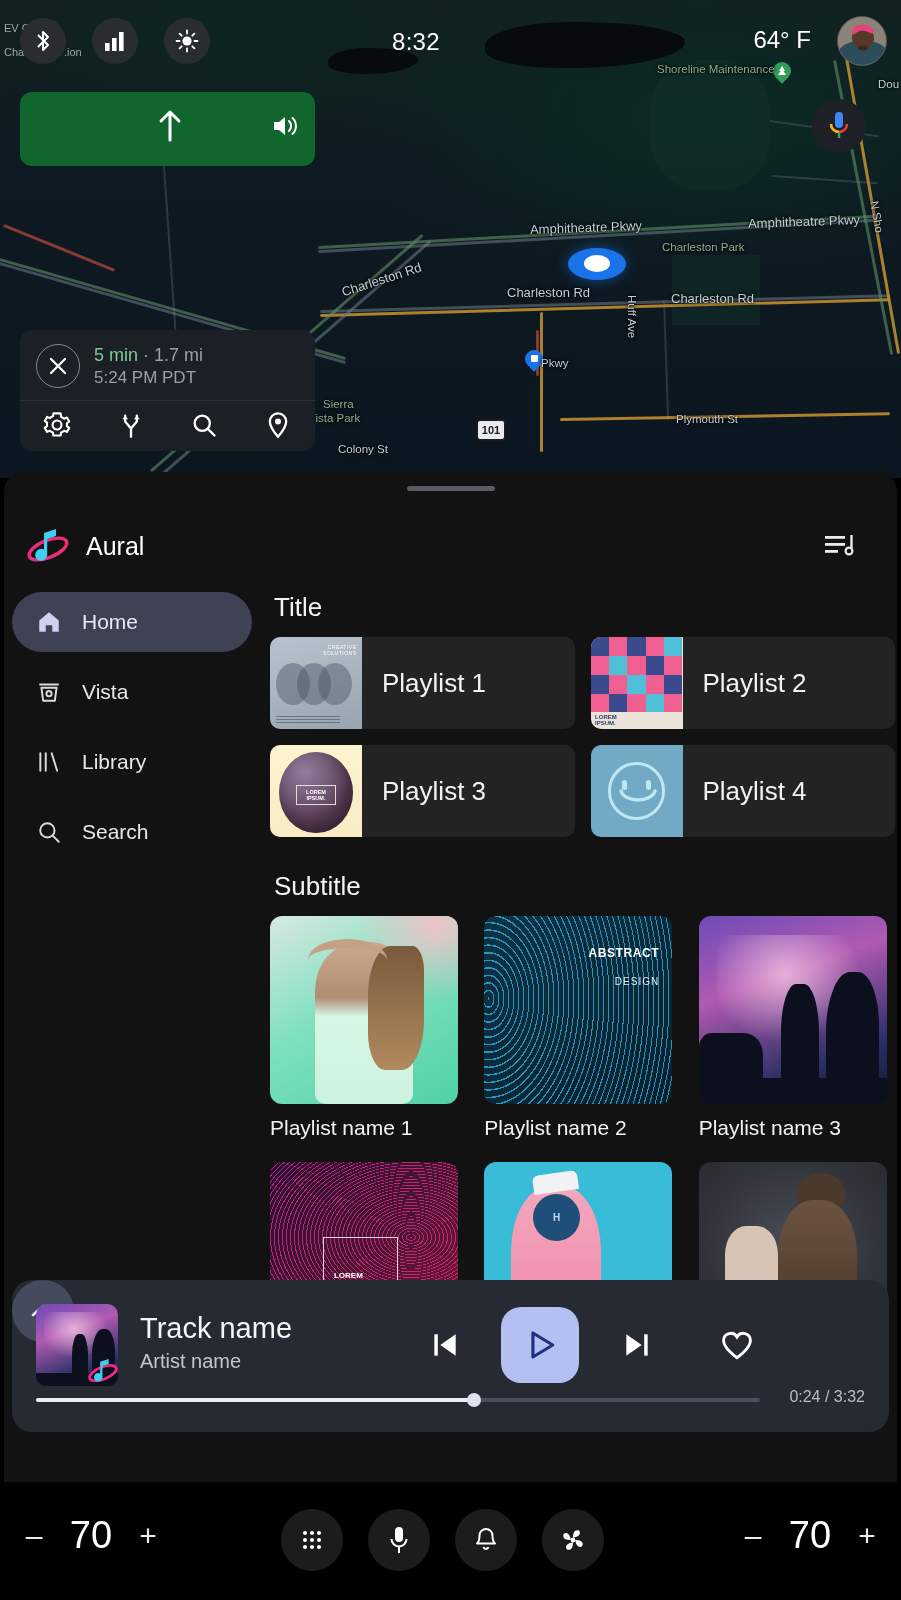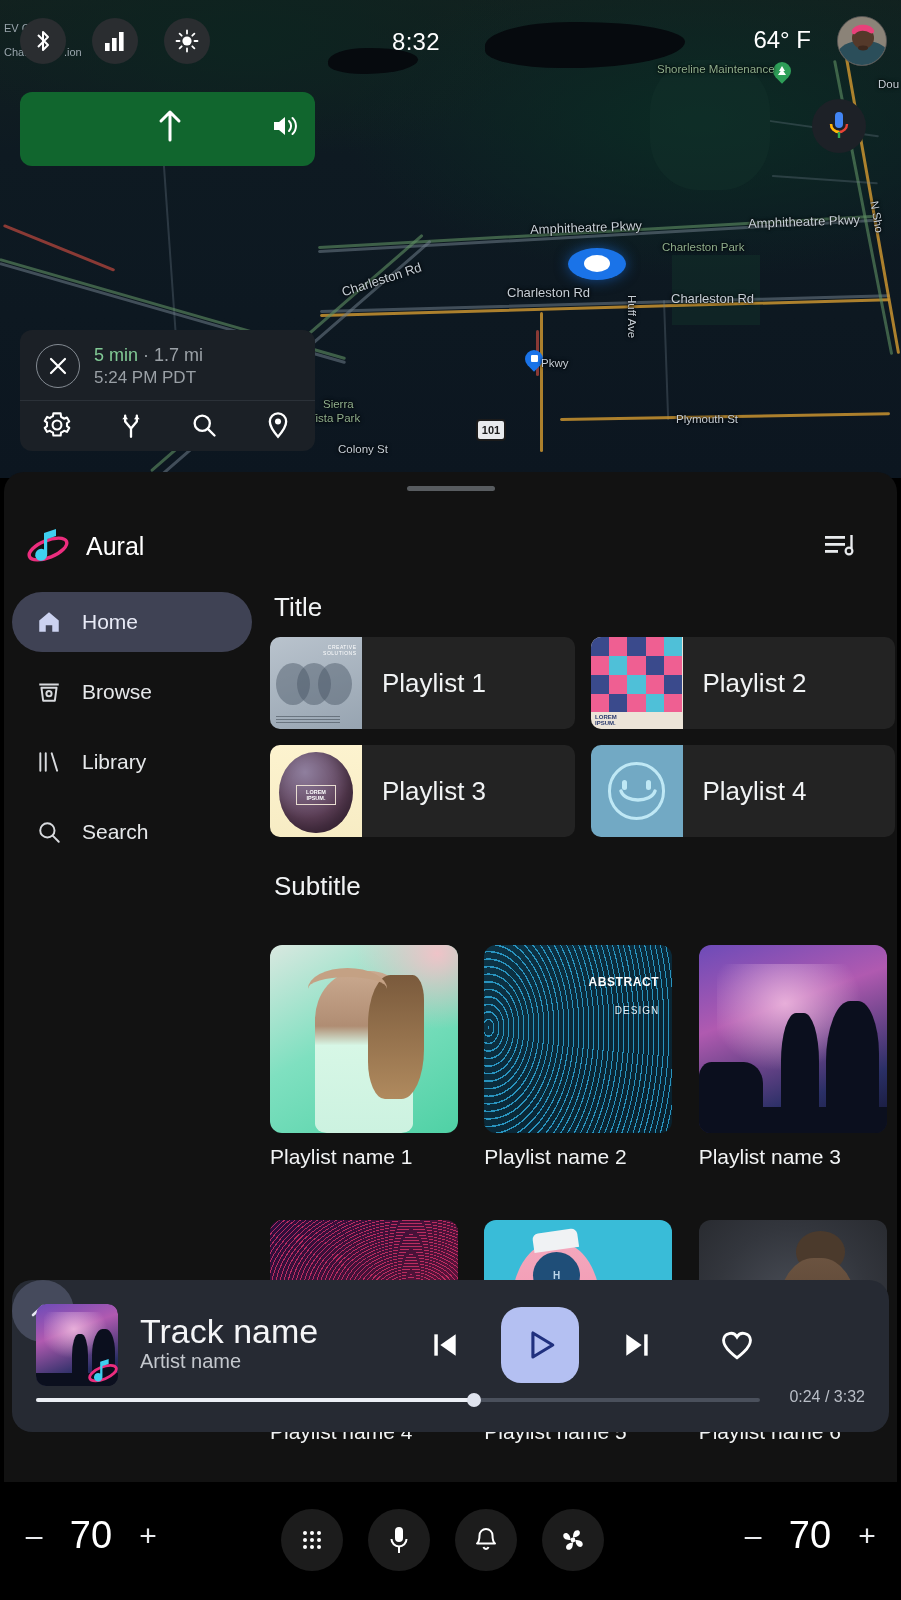--- a/index.html
+++ b/index.html
@@ -98,21 +98,21 @@
   .sec-title.second{ margin-top:34px; }
 
   .tile-grid{ display:grid; grid-template-columns:1fr 1fr; gap:16px 16px; }
   .tile{ display:flex; align-items:center; height:92px; background:#232323; border-radius:10px;
     overflow:hidden; }
   .tile-art{ width:92px; height:92px; flex:0 0 auto; position:relative; overflow:hidden; }
   .tile-label{ font-size:26px; margin-left:20px; color:#f1f3f4; }
 
   .card-row{ display:grid; grid-template-columns:1fr 1fr 1fr; gap:18px; }
   .card{ width:100%; }
-  .card-art{ width:188px; height:188px; border-radius:12px; overflow:hidden; position:relative;margin-top:29px; }
+  .card-art{ width:188px; height:188px; border-radius:12px; overflow:hidden; position:relative; }
   .card-name{ font-size:21px; margin-top:12px; color:#f1f3f4; white-space:nowrap; }
 
   
   .art{ position:absolute; inset:0; }
   .a1{ background:linear-gradient(160deg,#b9c3cd 0%,#97a4b1 100%); }
   .a1 .rings{ position:absolute; left:6%; top:28%; width:88%; height:46%; }
   .a1 .rings span{ position:absolute; top:0; width:42%; height:100%; border-radius:50%;
     background:rgba(70,85,100,.45); }
   .a1 .tag{ position:absolute; right:6%; top:8%; font-size:5px; color:#fff; letter-spacing:.5px; text-align:right;}
   .a1 .ft{ position:absolute; left:6%; bottom:6%; width:70%; height:8%;
@@ -181,21 +181,21 @@
     background:linear-gradient(180deg,#6b5340,#4d3a2c); border-radius:45% 45% 30% 30%; }
   .c3 .hand{ position:absolute; left:14%; top:34%; width:28%; height:38%;
     background:#d8c4b4; border-radius:40% 40% 20% 20%; }
 
   
   #player{ position:absolute; left:12px; bottom:168px; width:877px; height:152px;
     background:#262a33; border-radius:20px; z-index:9; }
   #pl-art{ position:absolute; left:24px; top:24px; width:82px; height:82px; border-radius:10px;
     overflow:hidden; }
   #pl-art .badge{ position:absolute; right:-2px; bottom:-2px; width:34px; height:34px; }
-  #pl-track{ position:absolute; left:128px; top:32px; font-size:34px; color:#f4f5f7; }
+  #pl-track{ position:absolute; left:128px; top:32px; font-size:29px; color:#f4f5f7; }
   #pl-artist{ position:absolute; left:128px; top:70px; font-size:20px; color:#c3c7cd; }
   .pl-btn{ position:absolute; top:40px; display:flex; align-items:center; justify-content:center; }
   #pl-prev{ left:412px; width:42px; height:50px; }
   #pl-play{ left:489px; top:27px; width:78px; height:76px; border-radius:20px; background:#b4c0f2; }
   #pl-next{ left:604px; width:42px; height:50px; }
   #pl-heart{ left:702px; width:46px; height:50px; }
   #pl-expand{ left:796px; top:24px; width:62px; height:62px; border-radius:50%; background:#454a5c;
     display:flex; align-items:center; justify-content:center; }
   #pl-bar{ position:absolute; left:24px; top:118px; width:724px; height:4px; border-radius:2px;
     background:#4a505c; }
@@ -415,21 +415,21 @@
       </span>
       <span class="nav-label">Home</span>
     </div>
     <div class="nav-item">
       <span class="nav-icon">
         <svg width="26" height="26" viewBox="0 0 24 24">
           <path d="M3 5h18M5 8l1.6 12h10.8L19 8z" fill="none" stroke="#d8dade" stroke-width="1.8" stroke-linejoin="round"></path>
           <circle cx="12" cy="13.5" r="2.4" fill="none" stroke="#d8dade" stroke-width="1.8"></circle>
         </svg>
       </span>
-      <span class="nav-label">Browse</span>
+      <span class="nav-label">Vista</span>
     </div>
     <div class="nav-item">
       <span class="nav-icon">
         <svg width="26" height="26" viewBox="0 0 24 24" stroke="#d8dade" stroke-width="1.8" stroke-linecap="round">
           <path d="M4 4v16M9 4v16M14.5 4l5 16"></path>
         </svg>
       </span>
       <span class="nav-label">Library</span>
     </div>
     <div class="nav-item">

